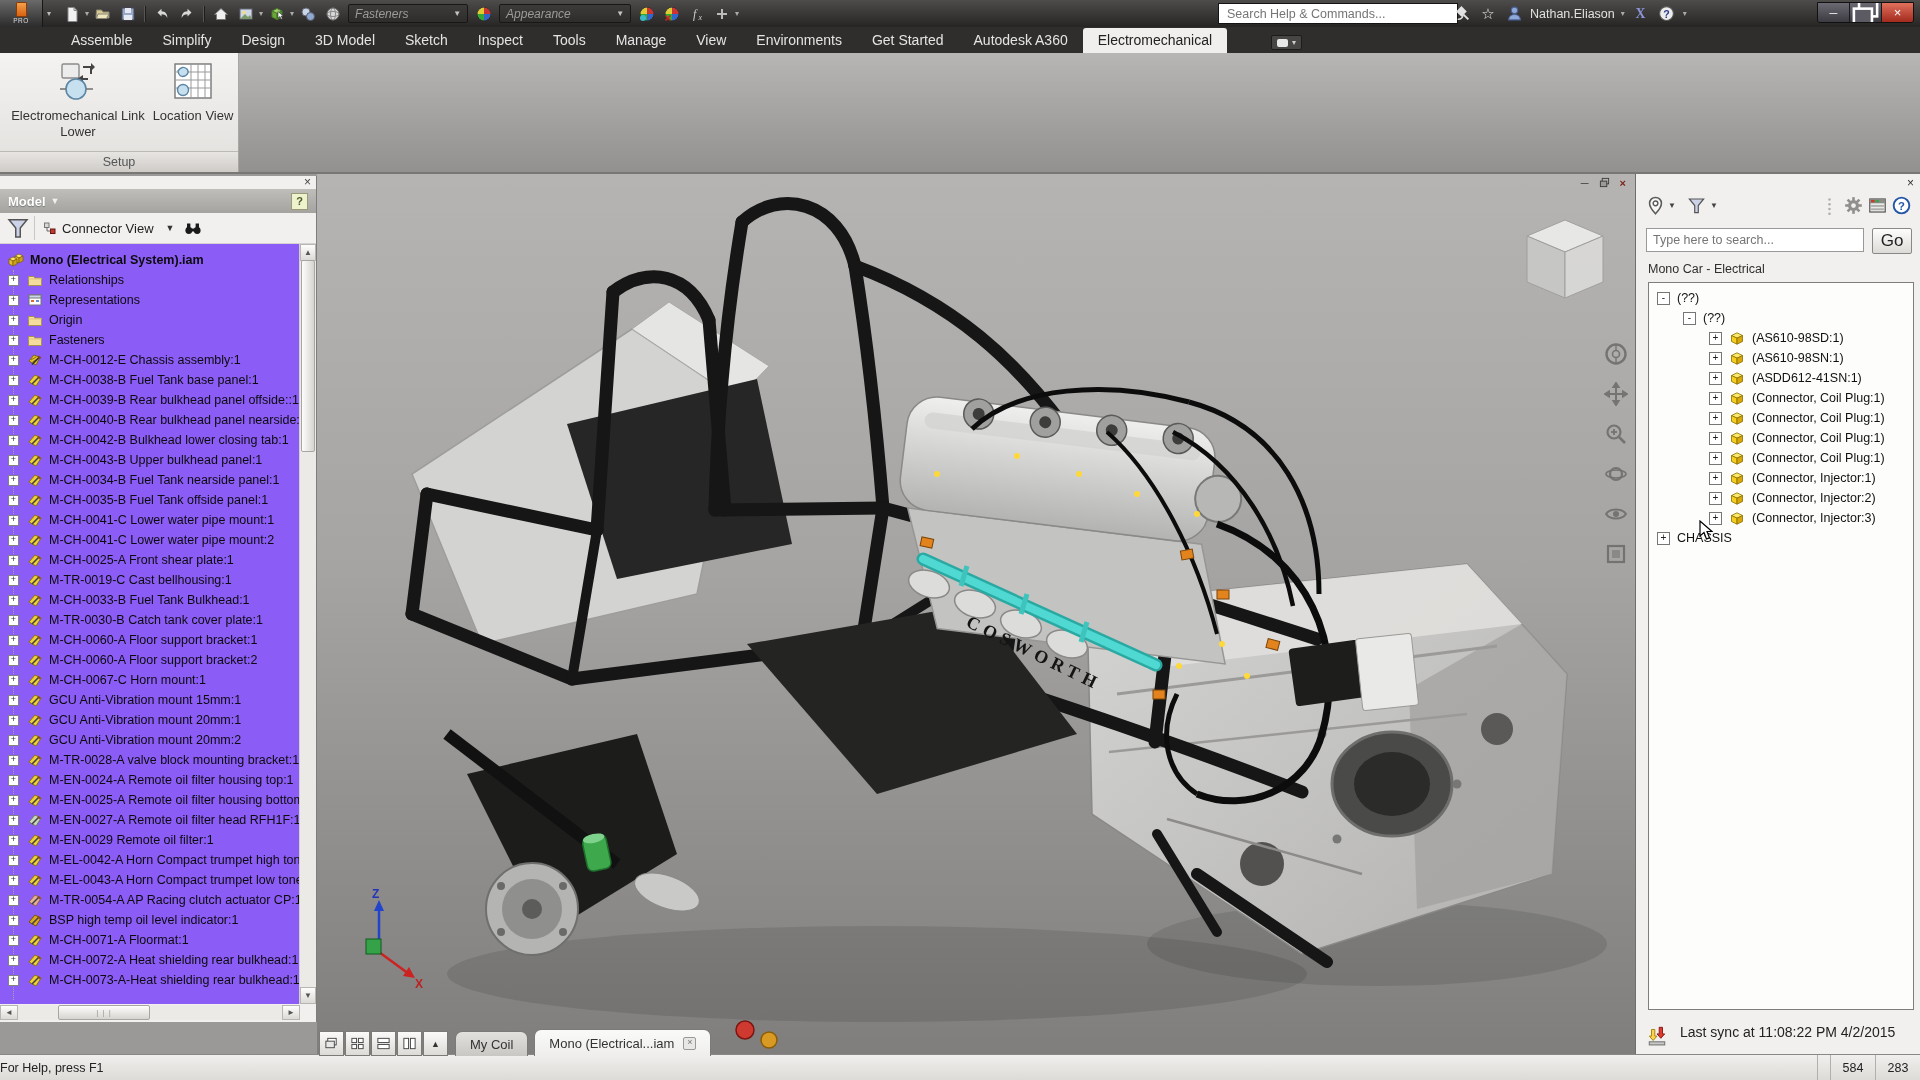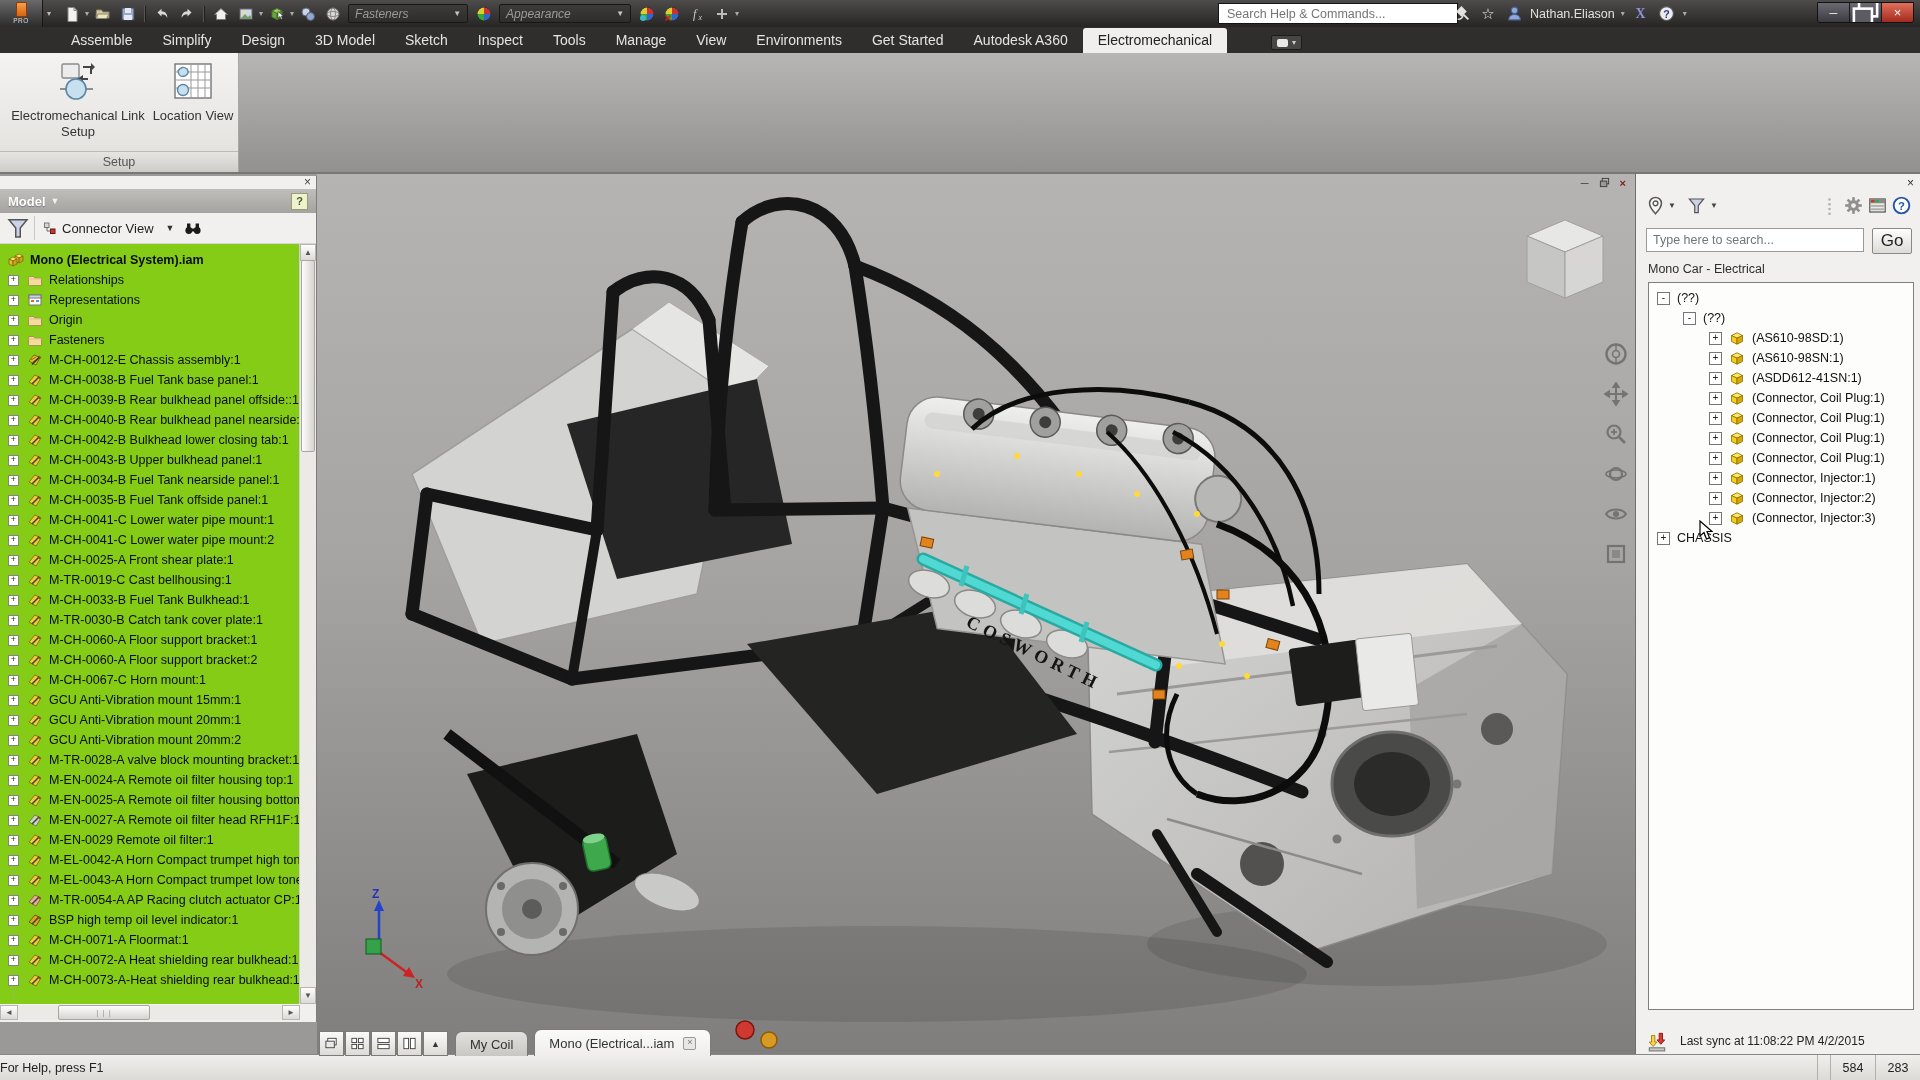--- a/index.html
+++ b/index.html
@@ -72,21 +72,21 @@
   .bp-header .hcaret{color:#f0f0f0;font-size:9px;margin-left:5px;}
   .bp-help{margin-left:auto;width:15px;height:15px;background:#eef2cd;border:1px solid #9a9a78;color:#4a5a2a;
            font-size:11px;font-weight:bold;display:flex;align-items:center;justify-content:center;}
   .bp-toolbar{height:30px;display:flex;align-items:center;background:#f1f0ee;border-bottom:1px solid #d5d3d0;padding-left:6px;}
   .bp-toolbar .fbtn{width:24px;height:24px;display:flex;align-items:center;justify-content:center;}
   .bp-toolbar .tdiv{width:1px;height:24px;background:#c9c7c4;margin:0 7px 0 4px;}
   .av-ic{width:16px;height:16px;margin-right:4px;}
   .av-label{font-size:13px;color:#222;}
   .av-caret{font-size:9px;color:#333;margin:0 10px 0 12px;}
   .bino{width:18px;height:16px;}
-  .bp-tree{position:absolute;left:0;top:68px;right:16px;bottom:18px;overflow:hidden;background:#84cc16;
+  .bp-tree{position:absolute;left:0;top:68px;right:16px;bottom:18px;overflow:hidden;background:#8b5cf6;
            font-size:12.5px;padding-top:6px;}
   .guide{position:absolute;left:13px;top:26px;bottom:4px;border-left:1px dotted #a8a6a2;}
   .trow{height:20px;display:flex;align-items:center;padding-left:8px;white-space:nowrap;position:relative;}
   .texp{width:9px;height:9px;border:1px solid #848484;background:#fff;font-size:9px;line-height:7px;
         text-align:center;color:#333;margin-right:8px;flex:none;z-index:1;}
   .tico{width:17px;height:16px;margin-right:5px;flex:none;}
   .tico svg{width:16px;height:16px;}
   .tlabel{color:#0c0c0c;}
   .vscroll{position:absolute;top:68px;right:0;bottom:18px;width:16px;background:#eceae7;border-left:1px solid #d2d0cc;}
   .sarrow{height:15px;display:flex;align-items:center;justify-content:center;font-size:8px;color:#555;
@@ -133,22 +133,22 @@
           font-size:17px;color:#222;display:flex;align-items:center;justify-content:center;border-radius:2px;}
   .em-title{position:absolute;top:88px;left:12px;font-size:12.5px;color:#2e2e2e;}
   .em-box{position:absolute;top:108px;left:12px;right:6px;bottom:46px;background:#fdfdfc;border:1px solid #7f7e7c;
           overflow:hidden;padding-top:5px;font-size:12.5px;}
   .erow{height:20px;display:flex;align-items:center;white-space:nowrap;}
   .eexp{width:11px;height:11px;border:1px solid #767676;background:#fff;font-size:10px;line-height:9px;
         text-align:center;color:#222;margin-right:7px;flex:none;}
   .ecube{width:17px;height:16px;margin-right:6px;flex:none;}
   .ecube svg{width:16px;height:16px;}
   .elabel{color:#111;}
-  .em-sync{position:absolute;bottom:4px;left:10px;right:6px;display:flex;align-items:center;gap:12px;
-           font-size:12px;color:#222;}
+  .em-sync{position:absolute;bottom:10px;left:10px;right:6px;display:flex;align-items:flex-start;gap:12px;
+           font-size:14px;color:#222;}
   .em-sync .sic{width:22px;height:22px;}
   
   .cursor{position:absolute;left:1698px;top:520px;width:15px;height:22px;z-index:90;}
   
   .statusbar{position:absolute;left:0;top:1054px;width:100%;height:26px;background:linear-gradient(#f0efed,#dcdad6);
              border-top:1px solid #8a8886;display:flex;align-items:center;font-size:12.5px;color:#222;}
   .sb-left{}
   .sb-cells{margin-left:auto;display:flex;height:100%;align-items:stretch;}
   .sb-cell{width:44px;border-left:1px solid #b2b0ac;display:flex;align-items:center;justify-content:center;}
   .sb-pad{width:12px;border-left:1px solid #b2b0ac;}
@@ -366,21 +366,21 @@
               <rect x="7" y="5" width="17" height="14" rx="1.5" fill="#ececec" stroke="#8a8a8a" stroke-width="1.4"></rect>
               <path d="M28 8 h8 M36 8 v7" fill="none" stroke="#444" stroke-width="2"></path>
               <polygon points="36,4 40,8 36,12" fill="#444"></polygon>
               <path d="M33 20 h-6" fill="none" stroke="#444" stroke-width="2"></path>
               <polygon points="28,16 22,20 28,24" fill="#444"></polygon>
               <circle cx="21" cy="30" r="10" fill="#c7e0ef" stroke="#5c86a5" stroke-width="1.6"></circle>
               <line x1="5" y1="30" x2="11" y2="30" stroke="#777" stroke-width="1.6"></line>
               <line x1="31" y1="30" x2="38" y2="30" stroke="#777" stroke-width="1.6"></line>
             </svg>
           </div>
-          <div>Electromechanical Link Setup</div>
+          <div>Electromechanical Link Lower</div>
         </div>
         <div class="rbtn b2">
           <div class="ricon">
             <svg viewBox="0 0 46 46">
               <rect x="5" y="5" width="36" height="34" fill="#fff" stroke="#777" stroke-width="1.4"></rect>
               <line x1="21" y1="5" x2="21" y2="39" stroke="#999"></line>
               <line x1="28" y1="5" x2="28" y2="39" stroke="#999"></line>
               <line x1="35" y1="5" x2="35" y2="39" stroke="#999"></line>
               <line x1="5" y1="13" x2="41" y2="13" stroke="#999"></line>
               <line x1="5" y1="21" x2="41" y2="21" stroke="#999"></line>

